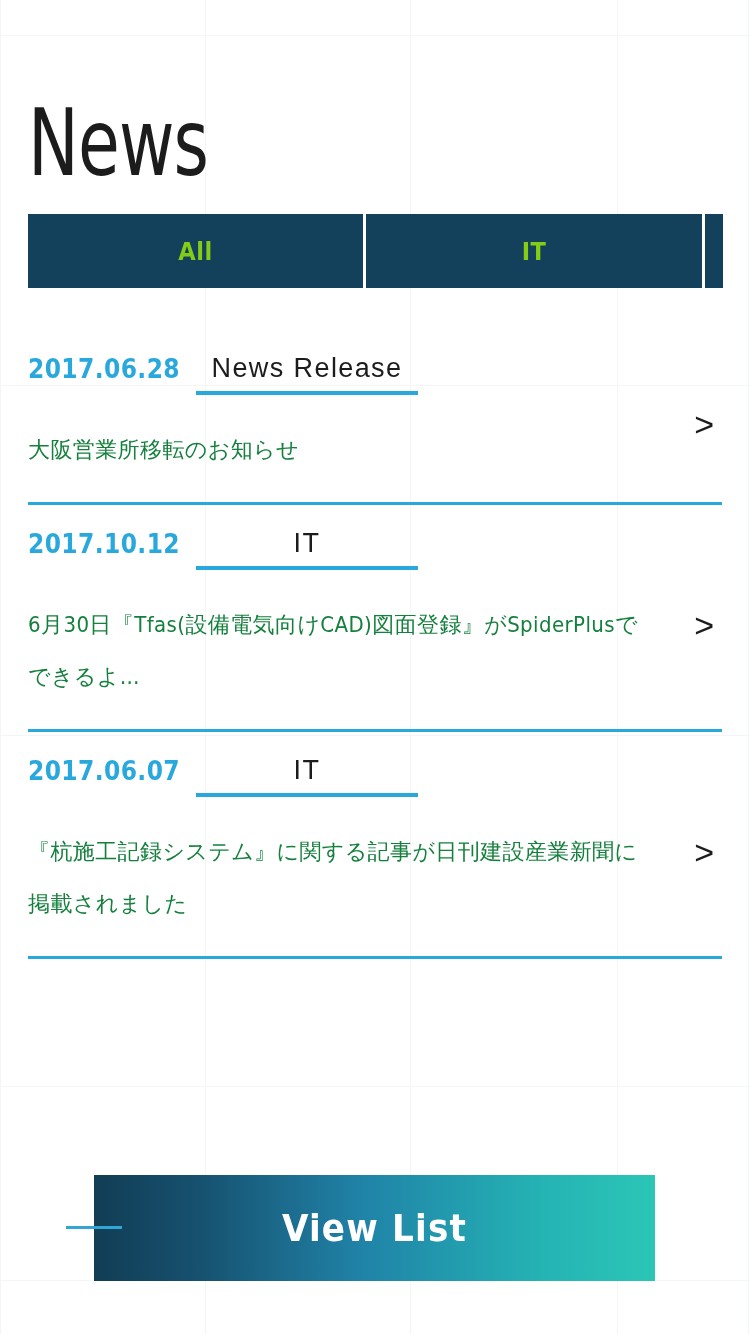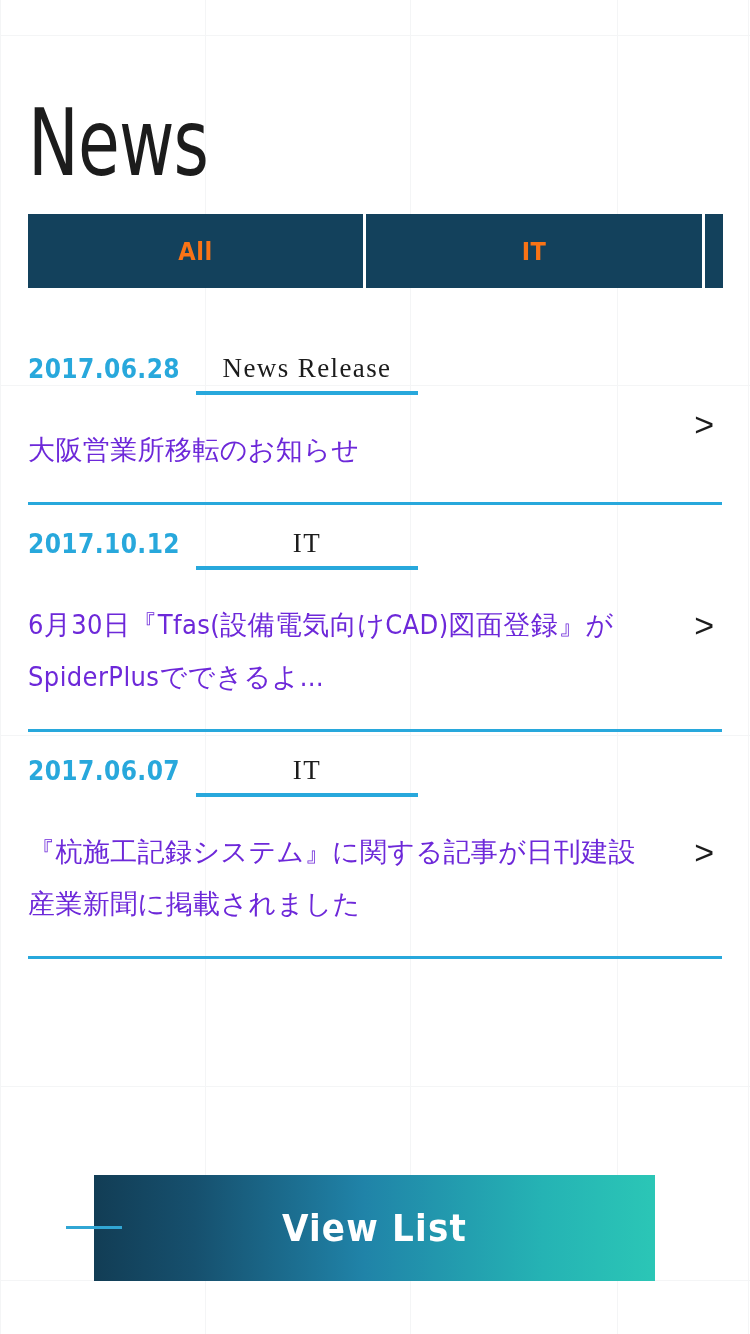--- a/index.html
+++ b/index.html
@@ -65,21 +65,21 @@
     position: absolute;
     left: 28px;
     top: 214px;
     width: 695px;
     height: 74px;
     display: flex;
     overflow: hidden;
   }
   .tab {
     background: #13415c;
-    color: #f97316;
+    color: #84cc16;
     display: flex;
     align-items: center;
     justify-content: center;
     font-size: 25px;
     font-weight: 700;
     letter-spacing: 0.5px;
     font-family: "Liberation Sans Narrow", "DejaVu Sans Condensed", "Liberation Sans", sans-serif;
     flex: 0 0 auto;
     box-sizing: border-box;
   }
@@ -124,36 +124,36 @@
   }
   .news-cat {
     position: relative;
     width: 222px;
     flex: 0 0 222px;
     text-align: center;
     color: #1c1c1c;
     font-size: 27px;
     line-height: 32px;
     letter-spacing: 1.4px;
-    font-family: Liberation Serif, serif;
+    font-family: Liberation Sans, sans-serif;
     padding-bottom: 11px;
   }
   .news-cat::after {
     content: "";
     position: absolute;
     left: 0;
     right: 0;
     bottom: 0;
     height: 4px;
     background: #28a8dc;
   }
   .news-title {
-    font-size: 27px;
+    font-size: 22px;
     line-height: 52px;
-    color: #6d28d9;
+    color: #15803d;
     letter-spacing: 0.4px;
     font-family: "Liberation Sans Narrow", "DejaVu Sans Condensed", "Liberation Sans", sans-serif;
     padding-top: 14px;
     padding-bottom: 14px;
     max-width: 630px;
   }
   .news-arrow {
     position: absolute;
     right: 8px;
     top: 50%;

